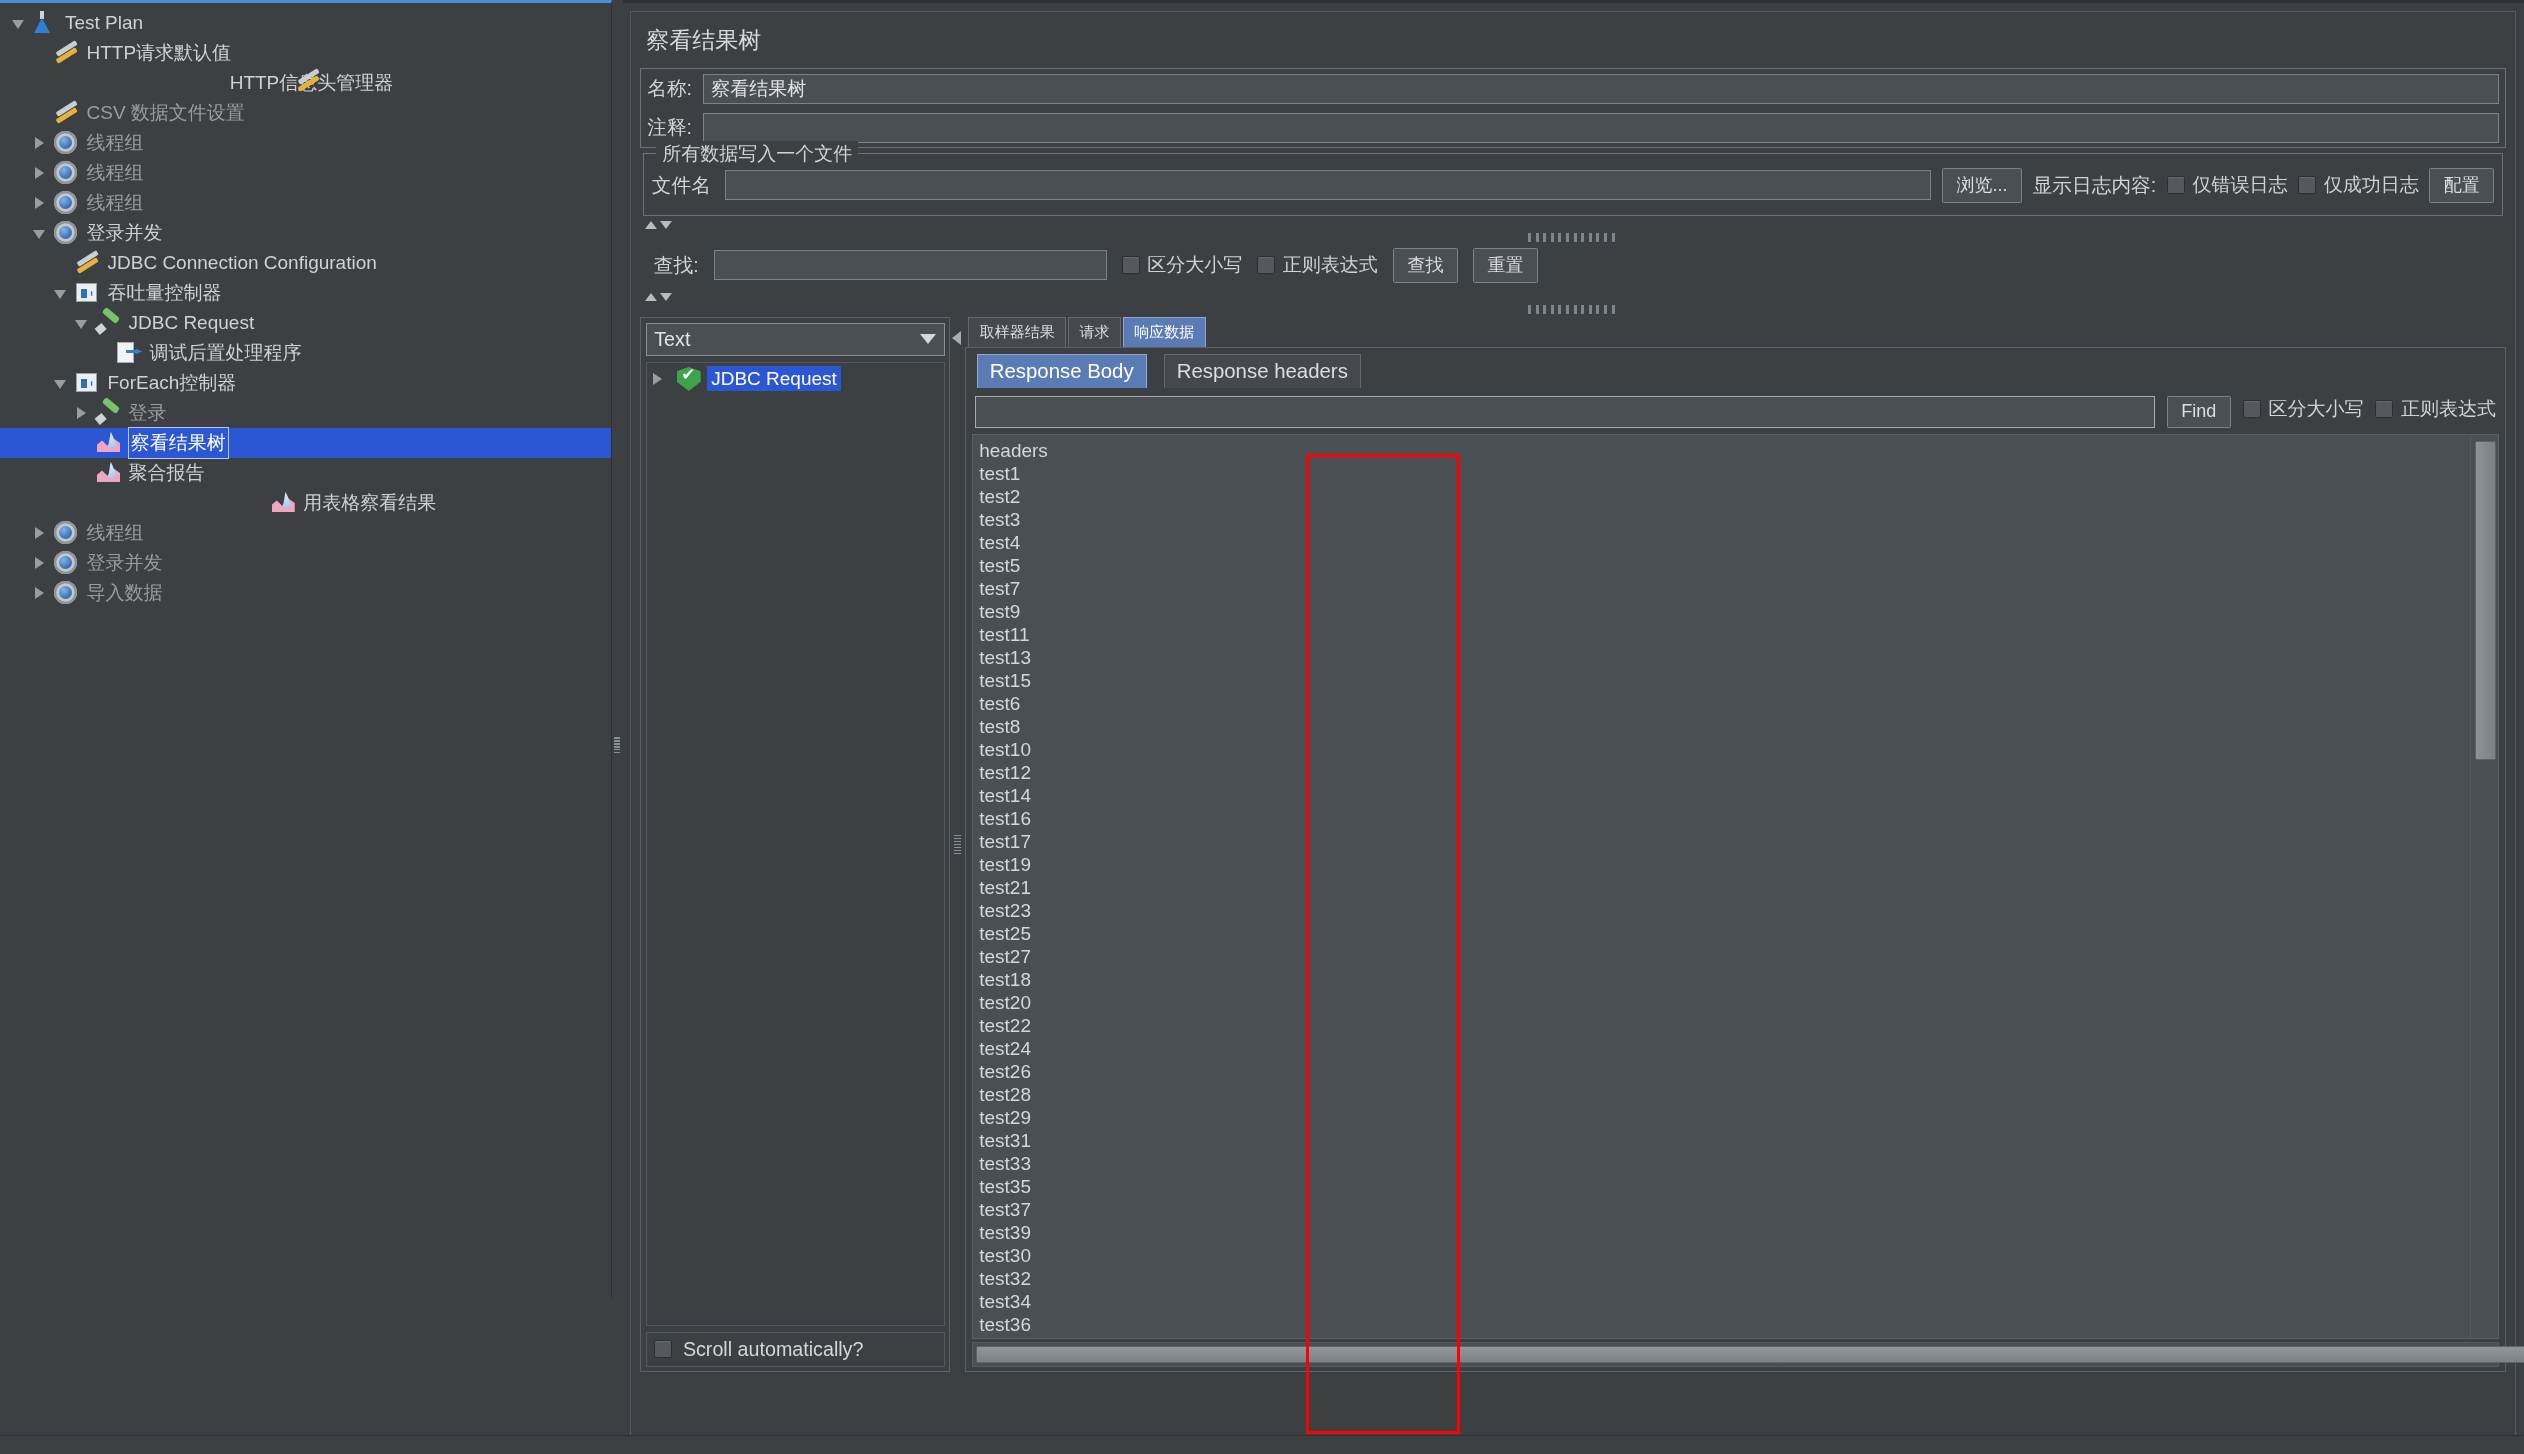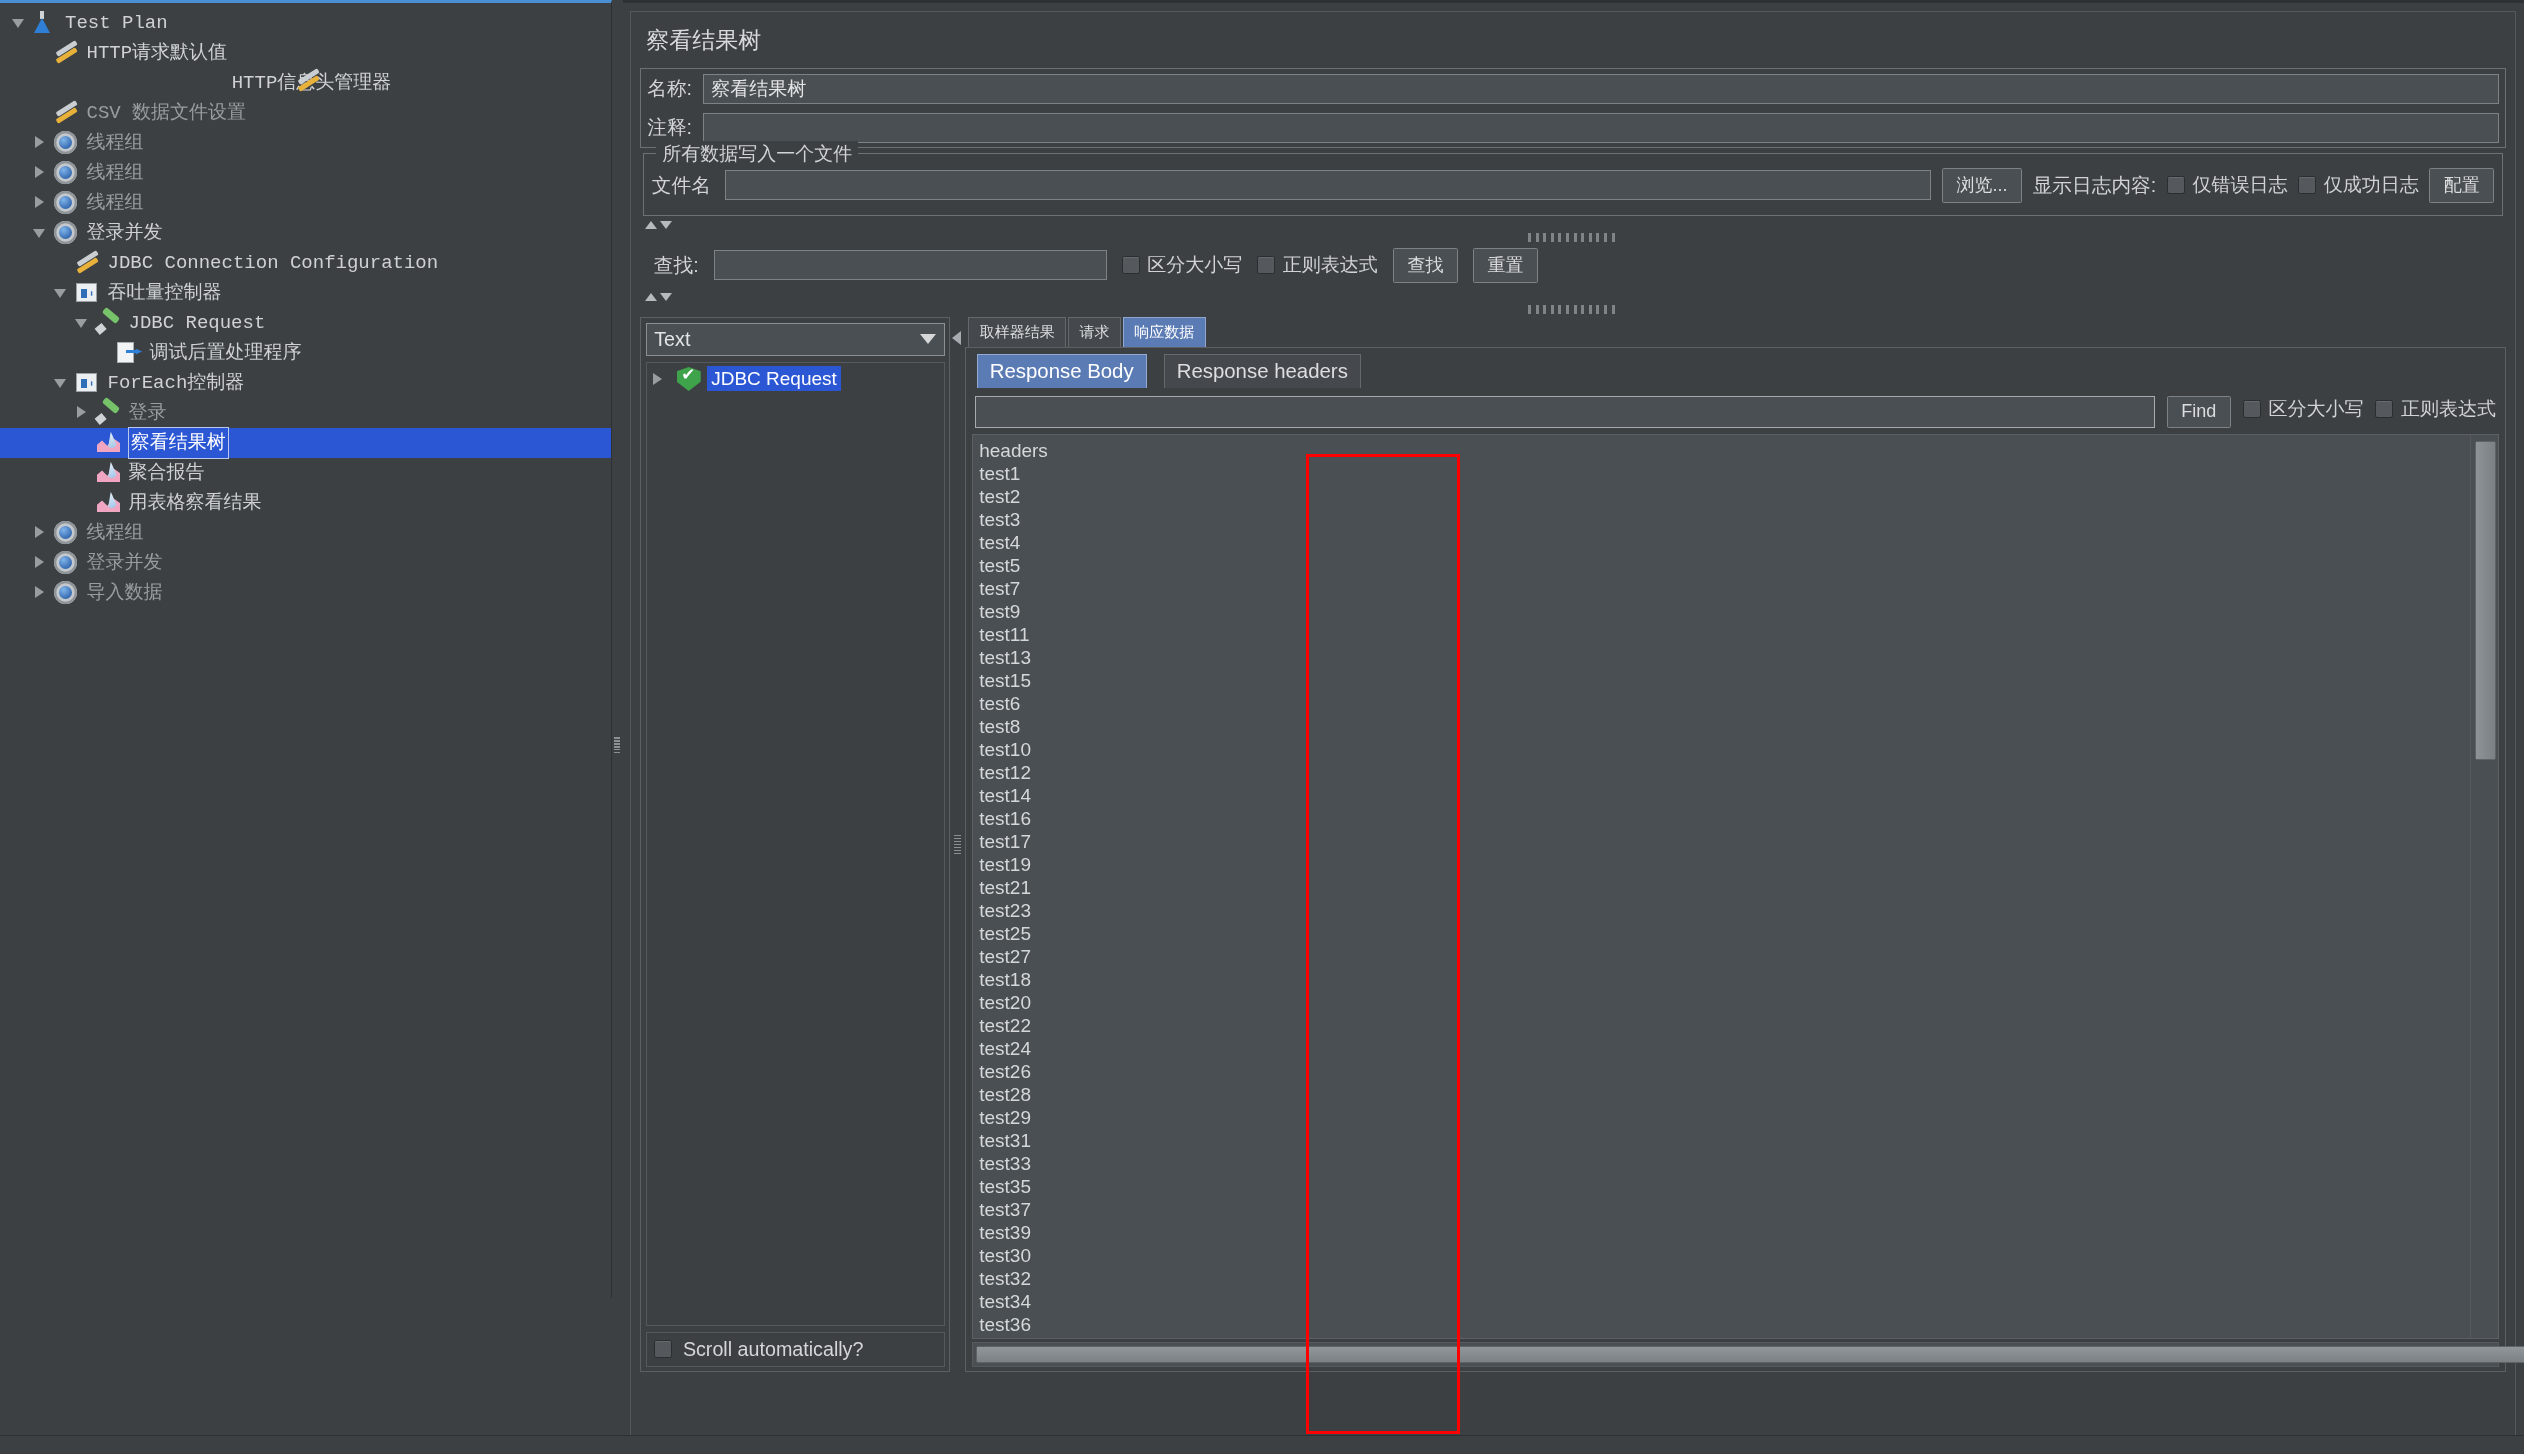--- a/index.html
+++ b/index.html
@@ -12,21 +12,20 @@
   .app{position:relative;width:2525px;height:1454px;background:#3c4043;display:flex;}
 
   
   .tree-panel{
     position:relative;width:612px;height:1298px;
     background:#3c4043;
     border-top:3px solid #4a8fd4;
     border-right:1.5px solid #2d3034;
     box-sizing:border-box;
     overflow:hidden;
-    font-family:Liberation Mono, monospace;
   }
   .tree{padding-top:4.5px;}
   .node{
     display:flex;align-items:center;height:30px;
     font-size:19px;line-height:30px;white-space:nowrap;
     color:#cfd1d3;
     padding-left:4.5px;
   }
   .node.dim{color:#9a9da0;}
   .node.selected{background:#2b57d4;color:#ffffff;}
@@ -306,21 +305,21 @@
         <div class="node selected" style="padding-left: 68px;">
           <span class="tw"></span>
           <span class="ic icon-listener"></span>
           <span class="lbl">察看结果树</span>
         </div>
         <div class="node" style="padding-left: 68px;">
           <span class="tw"></span>
           <span class="ic icon-listener"></span>
           <span class="lbl">聚合报告</span>
         </div>
-        <div class="node" style="padding-left: 68px;">
+        <div class="node" style="padding-left: 68px; justify-content: center;">
           <span class="tw"></span>
           <span class="ic icon-listener"></span>
           <span class="lbl">用表格察看结果</span>
         </div>
         <div class="node dim" style="padding-left: 26px;">
           <span class="tw"><span class="arrow-r"></span></span>
           <span class="ic icon-gear"></span>
           <span class="lbl">线程组</span>
         </div>
         <div class="node dim" style="padding-left: 26px;">

